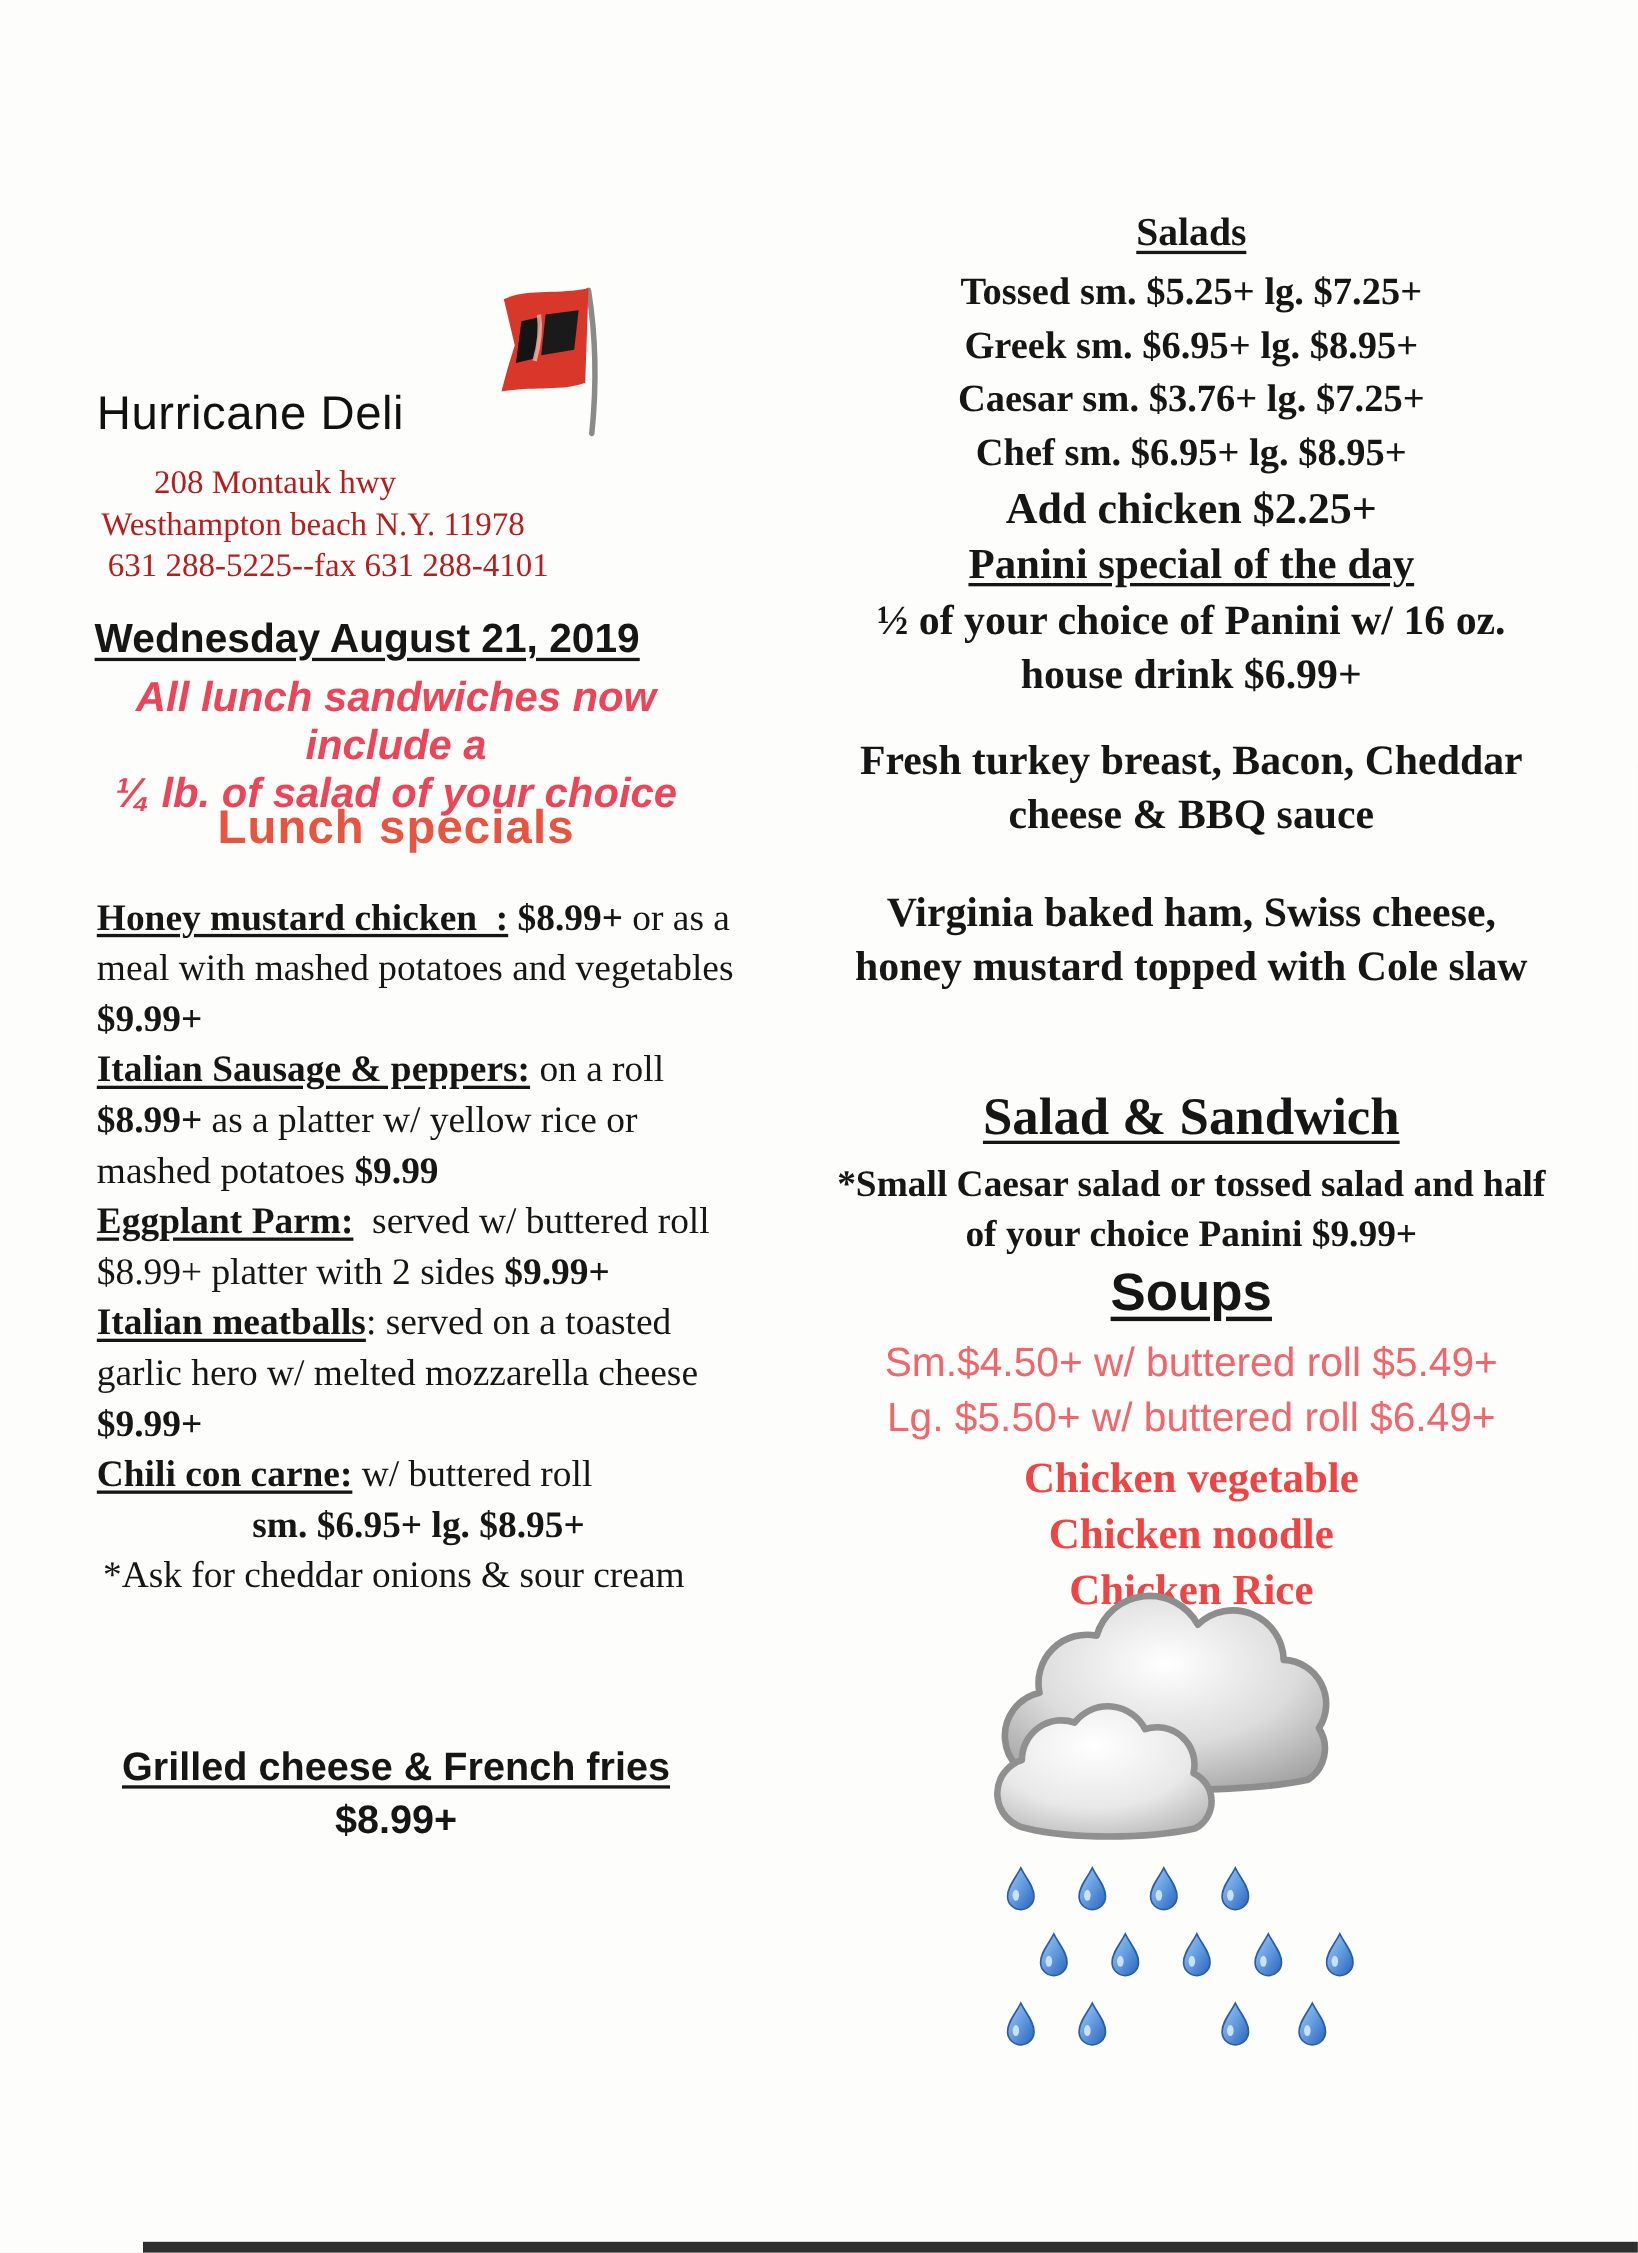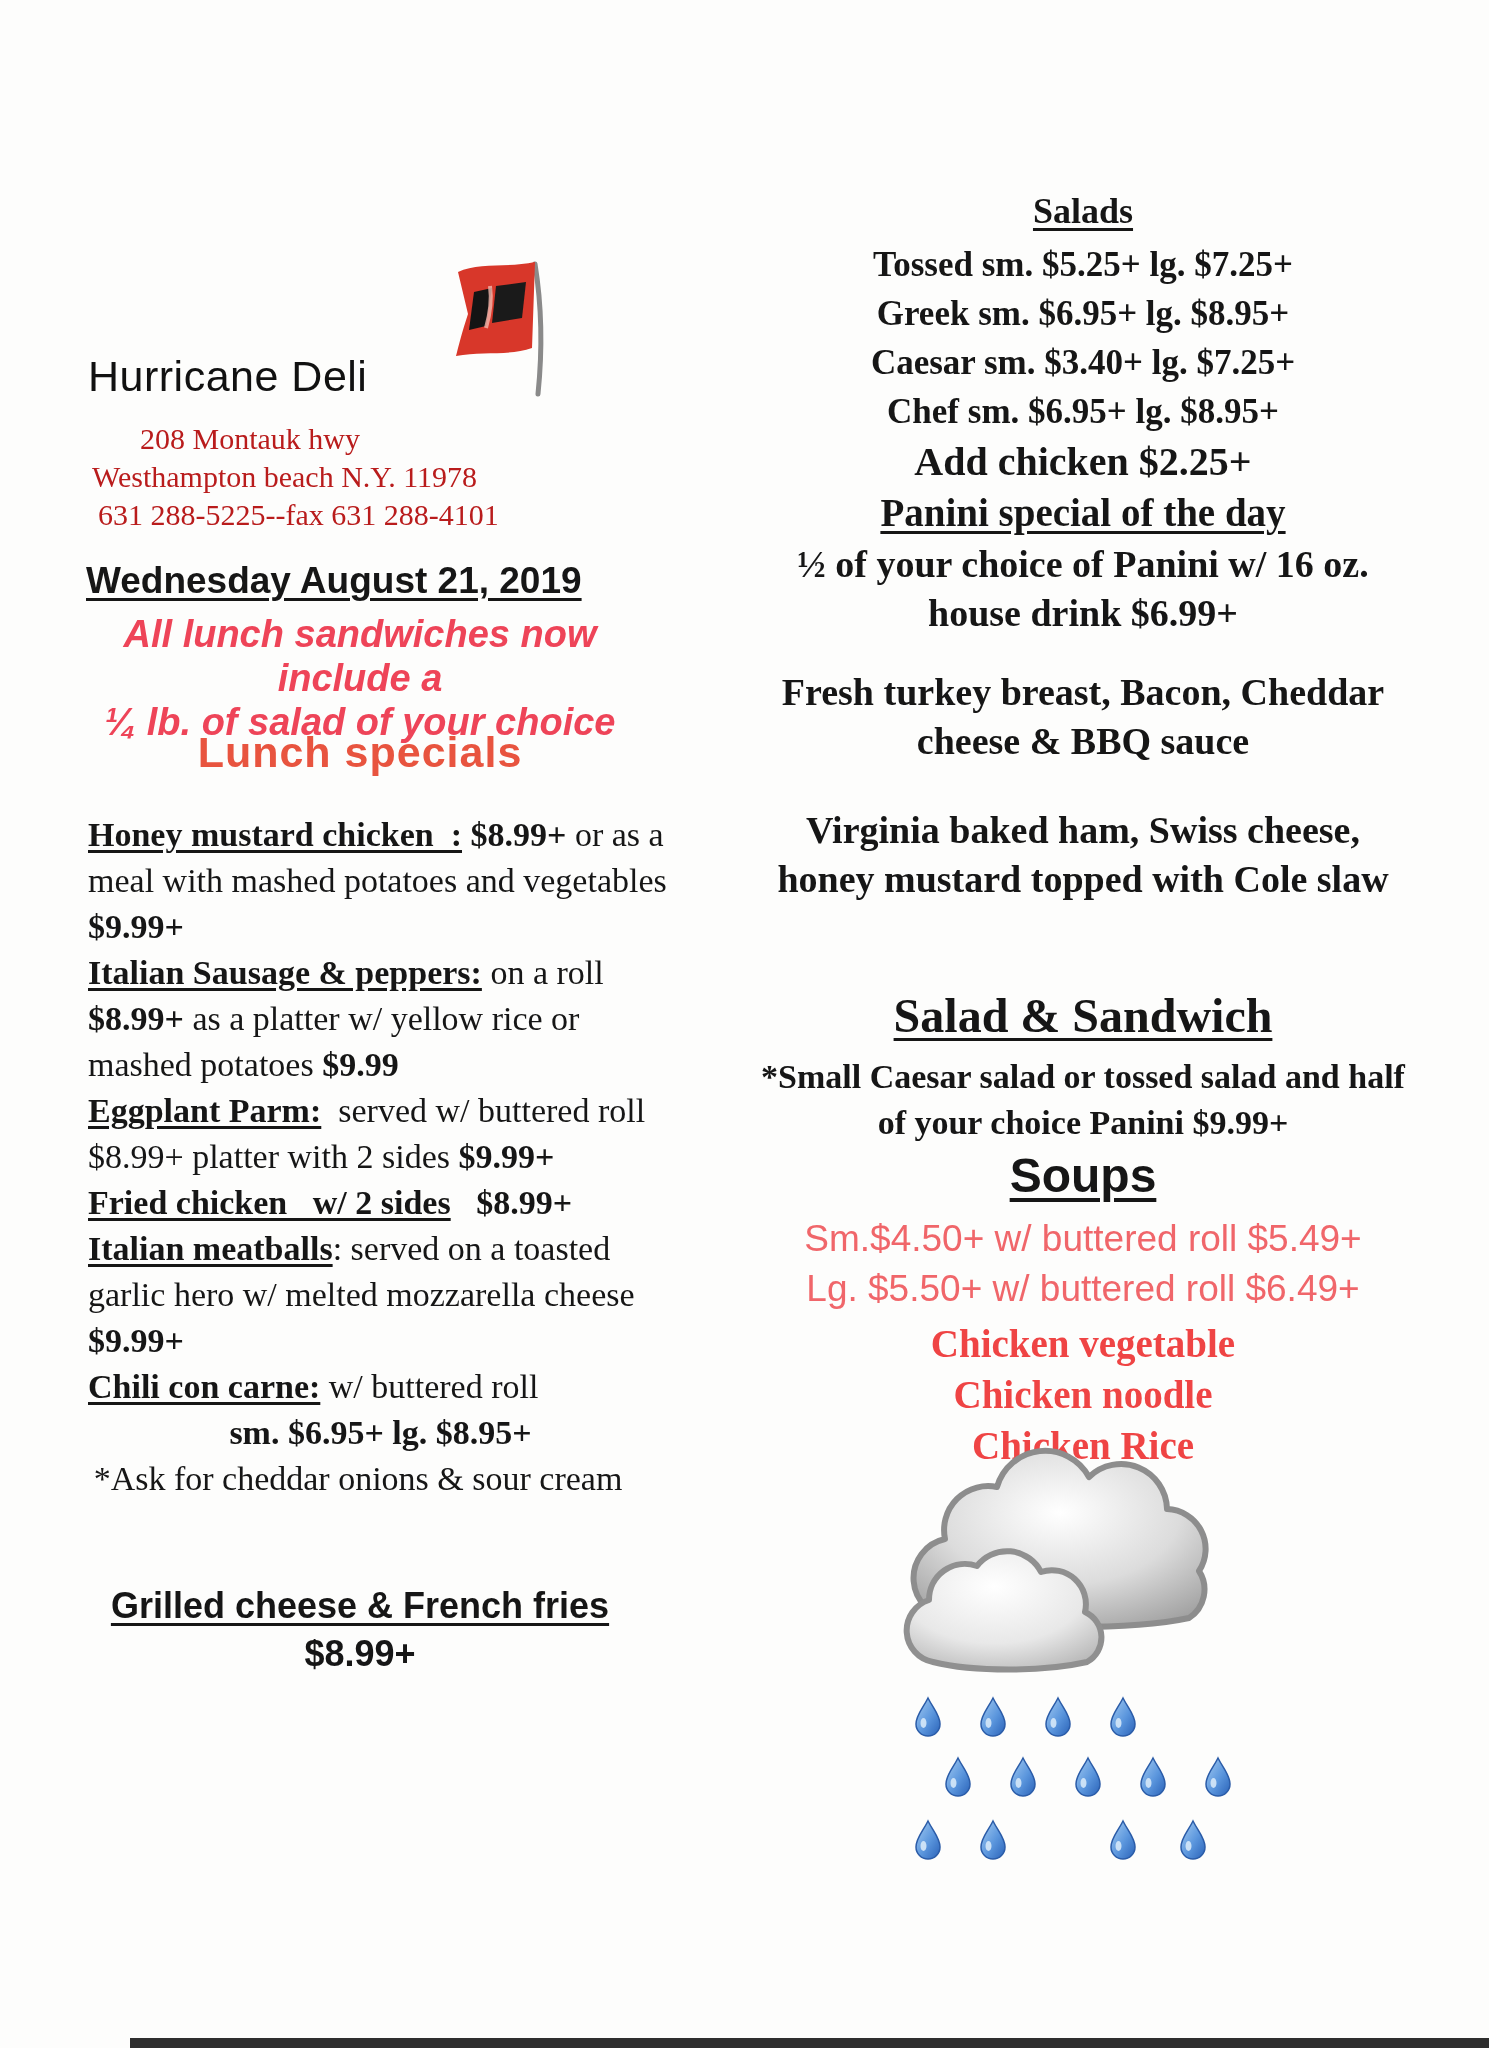--- a/index.html
+++ b/index.html
@@ -158,41 +158,40 @@
   <div class="lunch-heading">Lunch specials</div>
 
   <div class="items">
 
     <p class="item"><span class="bu">Honey mustard chicken  :</span><span class="b"> $8.99+</span><span> or as a meal with mashed potatoes and vegetables </span><span class="b">$9.99+</span></p>
 
     <p class="item"><span class="bu">Italian Sausage &amp; peppers:</span><span> on a roll </span><span class="b">$8.99+</span><span> as a platter w/ yellow rice or mashed potatoes </span><span class="b">$9.99</span></p>
 
     <p class="item"><span class="bu">Eggplant Parm:</span><span>  served w/ buttered roll $8.99+ platter with 2 sides </span><span class="b">$9.99+</span></p>
 
-    <p class="item"><span class="bu">Fried chicken   w/ 2 sides</span><span class="b">   $8.99+</span></p>
 
     <p class="item"><span class="bu">Italian meatballs</span><span>: served on a toasted garlic hero w/ melted mozzarella cheese </span><span class="b">$9.99+</span></p>
 
     <p class="item"><span class="bu">Chili con carne:</span><span> w/ buttered roll</span></p>
     <p class="center b">sm. $6.95+ lg. $8.95+</p>
     <p class="center ask-note">*Ask for cheddar onions &amp; sour cream</p>
   </div>
 
   <div class="grilled">
     <div class="gc-title">Grilled cheese &amp; French fries</div>
     <div class="gc-price">$8.99+</div>
   </div>
 
   <div class="right-col">
 
     <div class="r-salads-h">Salads</div>
     <div class="r-salads-lines">
       <div>Tossed sm. $5.25+  lg. $7.25+</div>
       <div>Greek sm. $6.95+  lg. $8.95+</div>
-      <div>Caesar sm. $3.40+ lg. $7.25+</div>
+      <div>Caesar sm. $3.76+ lg. $7.25+</div>
       <div>Chef sm. $6.95+ lg. $8.95+</div>
     </div>
     <div class="r-add-chicken">Add chicken $2.25+</div>
 
     <div class="r-panini-h">Panini special of the day</div>
     <div class="r-panini-desc">½ of your choice of Panini w/ 16 oz. house drink $6.99+</div>
 
     <div class="r-para1">Fresh turkey breast, Bacon, Cheddar cheese &amp; BBQ sauce</div>
     <div class="r-para2">Virginia baked ham, Swiss cheese, honey mustard topped with Cole slaw</div>
 

